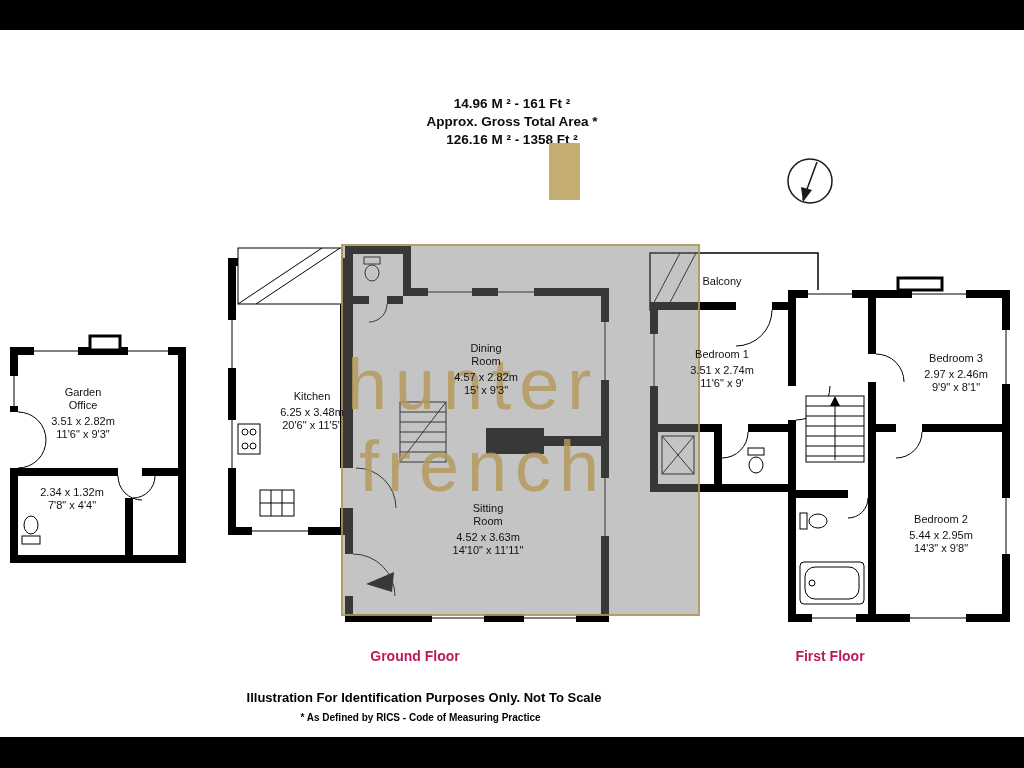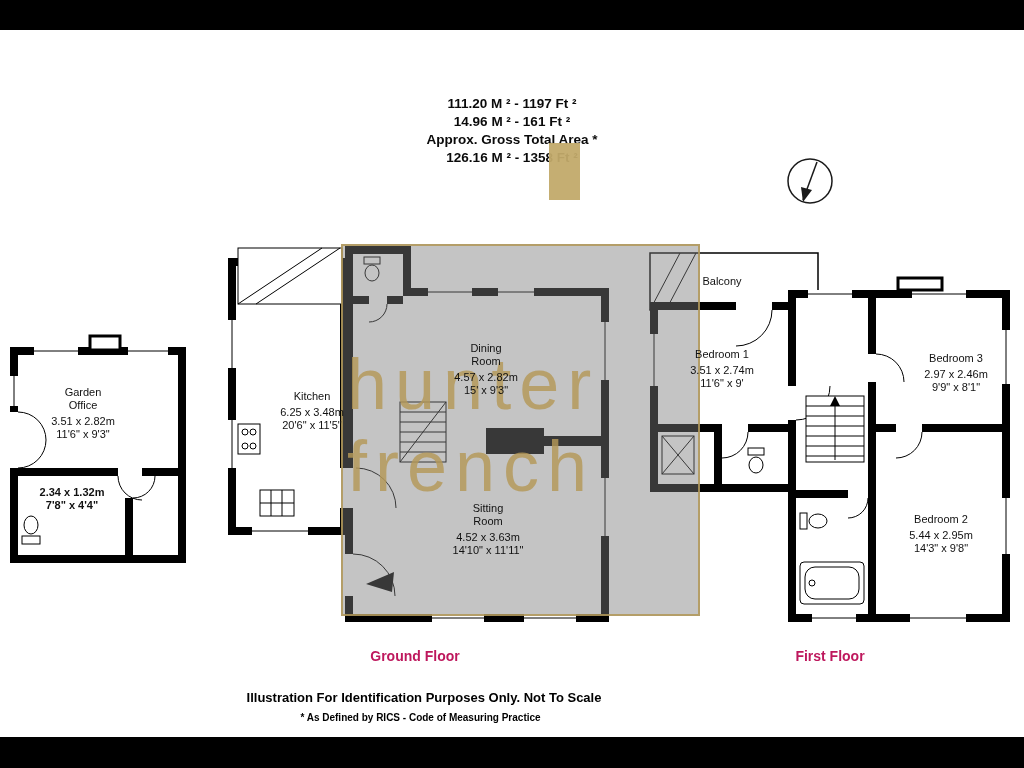--- a/index.html
+++ b/index.html
@@ -21,21 +21,21 @@
     position:absolute; left:341px; top:244px; width:359px; height:372px;
     background:rgba(124,124,124,0.45);
     border:2px solid rgba(178,152,88,0.85); z-index:3;
   }
   .wm-word {
     position:absolute; left:347px; width:350px; z-index:4;
     font-size:72px; line-height:76px; letter-spacing:8px;
     color:rgba(180,153,88,0.82); font-weight:400;
   }
   #wm-word-1 { top:346px; }
-  #wm-word-2 { top:428px; }
+  #wm-word-2 { top:428px;margin-left:12px; }
   .wm-mini {
     position:absolute; left:549px; top:143px; width:31px; height:57px;
     background:rgba(194,170,106,0.95); z-index:5;
   }
 
   .room-label { position:absolute; text-align:center; z-index:6; color:#111; }
   .room-label div { font-size:11px; line-height:13px; }
   .room-label .metric { margin-top:3px; }
 
   .floor-label {
@@ -50,21 +50,20 @@
   .footer-2 { position:absolute; left:0; top:712px; width:841px; text-align:center;
               font-size:10px; font-weight:bold; z-index:2; }
 </style>
 </head>
 <body>
 
 <div class="bar top"></div>
 <div class="bar bottom"></div>
 
 <div class="header-block">
-  <div>111.20 M ² - 1197 Ft ²</div>
   <div>14.96 M ² - 161 Ft ²</div>
   <div>Approx. Gross Total Area *</div>
   <div>126.16 M ² - 1358 Ft ²</div>
 </div>
 
 <svg class="plan-svg" width="1024" height="768" viewBox="0 0 1024 768" xmlns="http://www.w3.org/2000/svg">
 
   <g>
     <circle cx="810" cy="181" r="22" fill="#ffffff" stroke="#1a1a1a" stroke-width="1.5"></circle>
     <line x1="817" y1="162" x2="803" y2="200" stroke="#1a1a1a" stroke-width="1.5"></line>
@@ -269,21 +268,21 @@
 <div class="wm-word" id="wm-word-2">french</div>
 <div class="wm-mini"></div>
 
 <div class="room-label" style="left:23px; top:386px; width:120px;">
   <div>Garden</div>
   <div>Office</div>
   <div class="metric">3.51 x 2.82m</div>
   <div>11'6" x 9'3"</div>
 </div>
 
-<div class="room-label" style="left:12px; top:486px; width:120px;font-weight:bold;">
+<div class="room-label" style="left:12px; top:486px; width:120px;">
   <div>2.34 x 1.32m</div>
   <div>7'8" x 4'4"</div>
 </div>
 
 <div class="room-label" style="left:252px; top:390px; width:120px;">
   <div>Kitchen</div>
   <div class="metric">6.25 x 3.48m</div>
   <div>20'6" x 11'5"</div>
 </div>
 

